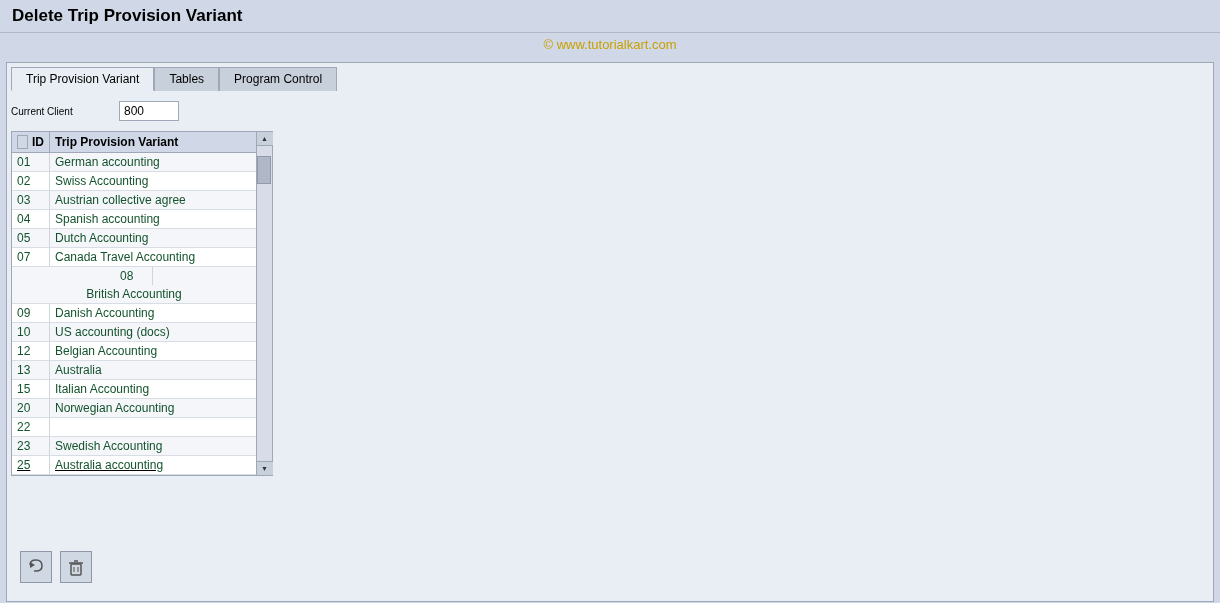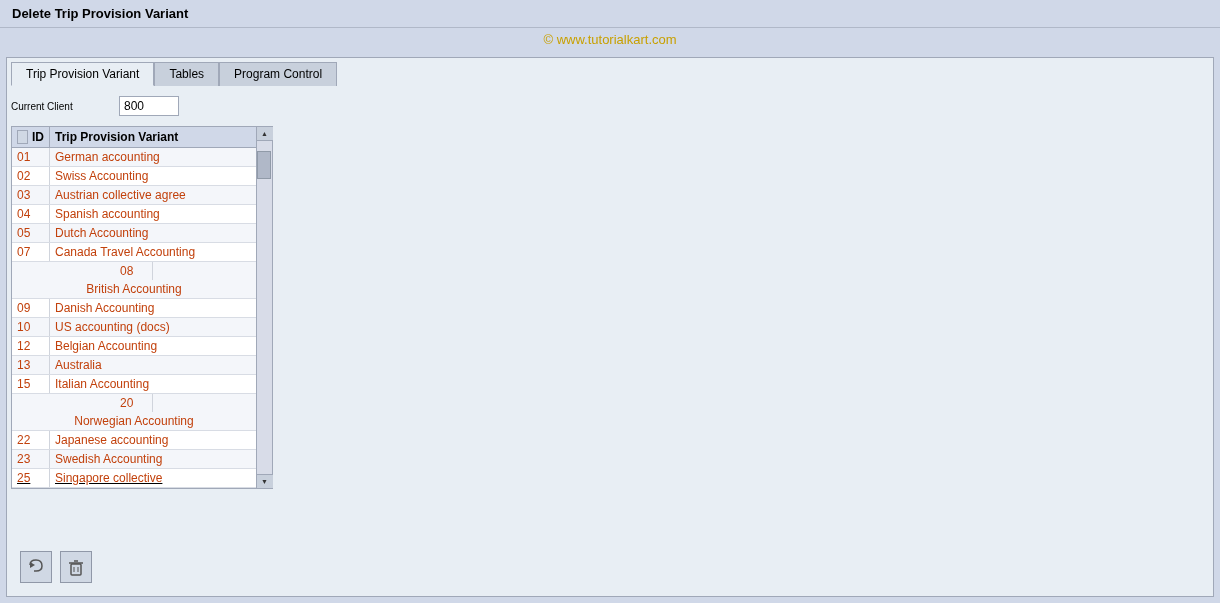--- a/index.html
+++ b/index.html
@@ -8,21 +8,21 @@
       font-size: 12px;
       background: #d0d8e8;
       width: 1220px;
       height: 603px;
       overflow: hidden;
     }
     .title-bar {
       background: #d0d8e8;
       padding: 6px 12px;
       font-weight: bold;
-      font-size: 13px;
+      font-size: 17px;
       color: #000;
       border-bottom: 1px solid #b0b8c8;
     }
     .watermark {
       text-align: center;
       color: #c8a000;
       font-size: 13px;
       padding: 4px 0;
       background: #d0d8e8;
     }
@@ -99,21 +99,21 @@
     }
     .table-row:nth-child(odd) {
       background: #f4f6fa;
     }
     .table-row:nth-child(even) {
       background: #ffffff;
     }
     .cell {
       font-size: 12px;
       padding: 2px 5px;
-      color: #c2410c;
+      color: #14532d;
       white-space: nowrap;
       overflow: hidden;
     }
     .cell.id-col {
       width: 38px;
       border-right: 1px solid #d0d4dc;
     }
     .cell.name-col {
       flex: 1;
     }
@@ -259,35 +259,34 @@
       <div class="cell name-col">Belgian Accounting</div>
     </div>
           <div class="table-row" style="background: rgb(244, 246, 250);">
       <div class="cell id-col">13</div>
       <div class="cell name-col">Australia</div>
     </div>
           <div class="table-row" style="background: rgb(255, 255, 255);">
       <div class="cell id-col">15</div>
       <div class="cell name-col">Italian Accounting</div>
     </div>
-          <div class="table-row" style="background: rgb(244, 246, 250); flex-direction: column;">
+          <div class="table-row" style="background: rgb(244, 246, 250);">
       <div class="cell id-col">20</div>
       <div class="cell name-col">Norwegian Accounting</div>
     </div>
           <div class="table-row" style="background: rgb(255, 255, 255);">
       <div class="cell id-col">22</div>
-      <div class="cell name-col">Japanese accounting</div>
     </div>
           <div class="table-row" style="background: rgb(244, 246, 250);">
       <div class="cell id-col">23</div>
       <div class="cell name-col">Swedish Accounting</div>
     </div>
           <div class="table-row" style="background: rgb(255, 255, 255); text-decoration: underline;">
       <div class="cell id-col">25</div>
-      <div class="cell name-col">Singapore collective</div>
+      <div class="cell name-col">Australia accounting</div>
     </div>
         </div>
     </div>
 
     <div class="scroll-side">
       <div class="scroll-arrow">▲</div>
       <div style="flex:1;width:100%;background:#d8dce8;position:relative;">
         <div style="width:14px;height:28px;background:#b0b8c8;border:1px solid #909aa8;margin:2px auto;position:absolute;top:8px;"></div>
       </div>
       <div class="scroll-arrow bottom">▼</div>

